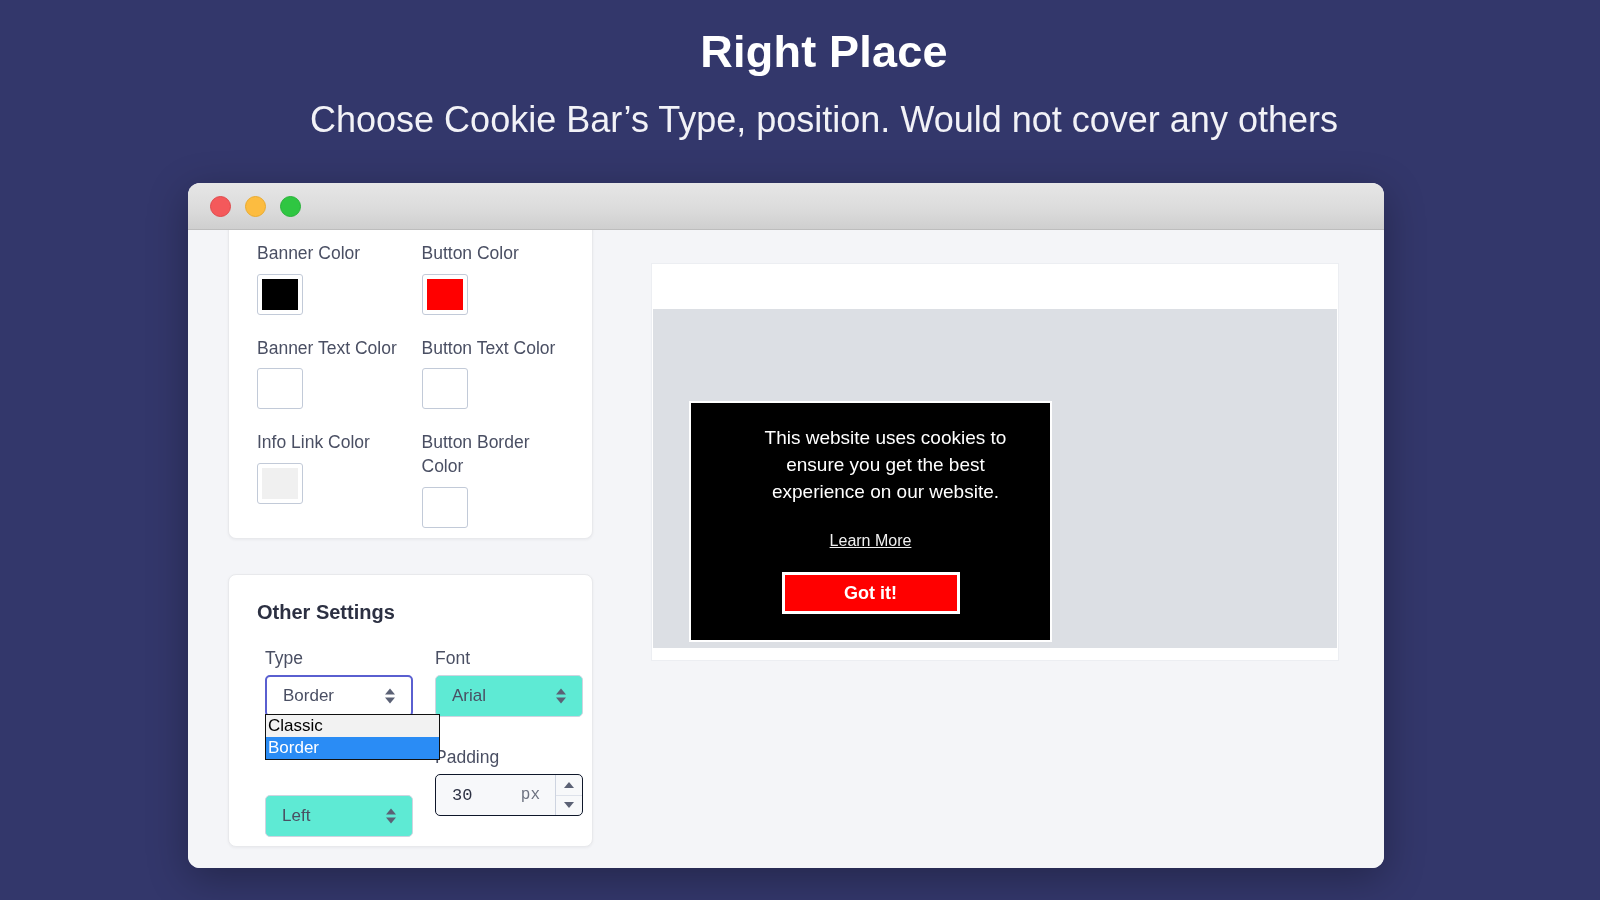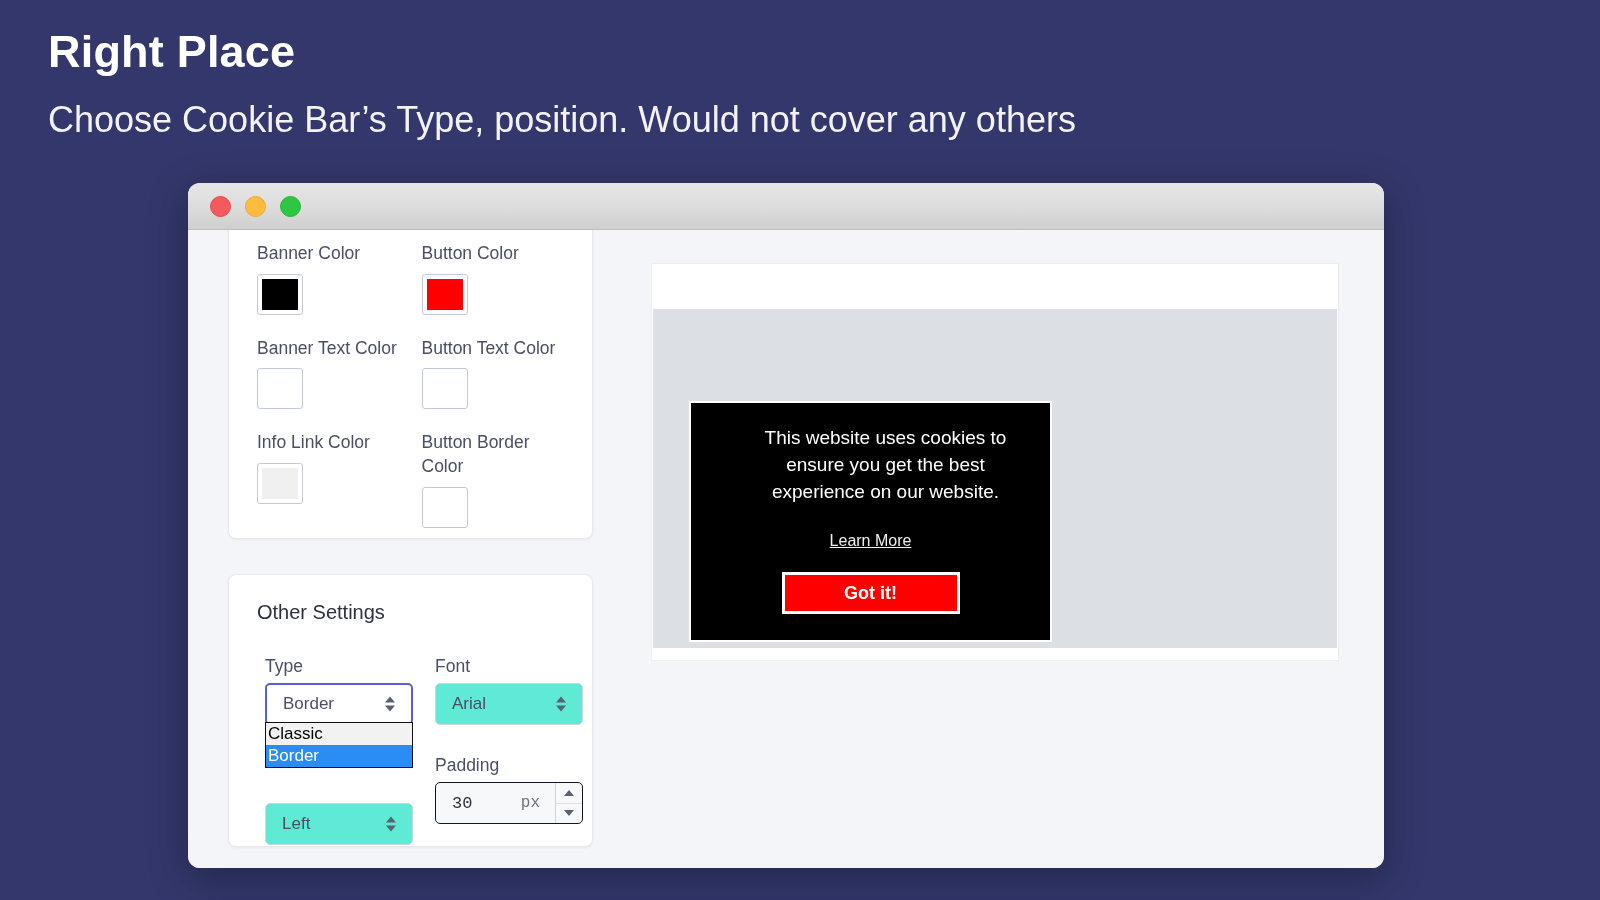--- a/index.html
+++ b/index.html
@@ -13,20 +13,21 @@
   body {
     background: #33376b;
     font-family: "Liberation Sans", sans-serif;
     position: relative;
   }
 
   
   .page-header {
     width: 1600px;
     padding-top: 26px;
+    text-align: center;
     padding-left: 48px;
   }
 
   .page-title {
     font-size: 45px;
     font-weight: bold;
     color: #ffffff;
     letter-spacing: 0.2px;
     line-height: 1.15;
   }
@@ -147,23 +148,23 @@
   .card-other {
     position: absolute;
     left: 40px;
     top: 344px;
     height: 273px;
     padding: 26px 28px 26px 28px;
   }
 
   .card-heading {
     font-size: 20px;
-    font-weight: normal;
+    font-weight: bold;
     color: #2c3042;
-    margin-bottom: 32px;
+    margin-bottom: 24px;
   }
 
   .settings-grid {
     display: grid;
     grid-template-columns: 1fr 1fr;
     column-gap: 22px;
     row-gap: 0;
     margin-left: 8px;
   }
 
@@ -210,21 +211,21 @@
     border-right: 5px solid transparent;
   }
   .spin-arrows .up   { border-bottom: 6px solid #5b6175; }
   .spin-arrows .down { border-top: 6px solid #5b6175; }
 
   
   .dropdown-list {
     position: absolute;
     left: 0;
     top: 66px;
-    width: 148px;
+    width: 175px;
     background: #ffffff;
     border: 1px solid #111111;
     z-index: 40;
     font-size: 17px;
   }
   .dropdown-option {
     height: 22px;
     line-height: 22px;
     padding-left: 2px;
     color: #000000;

